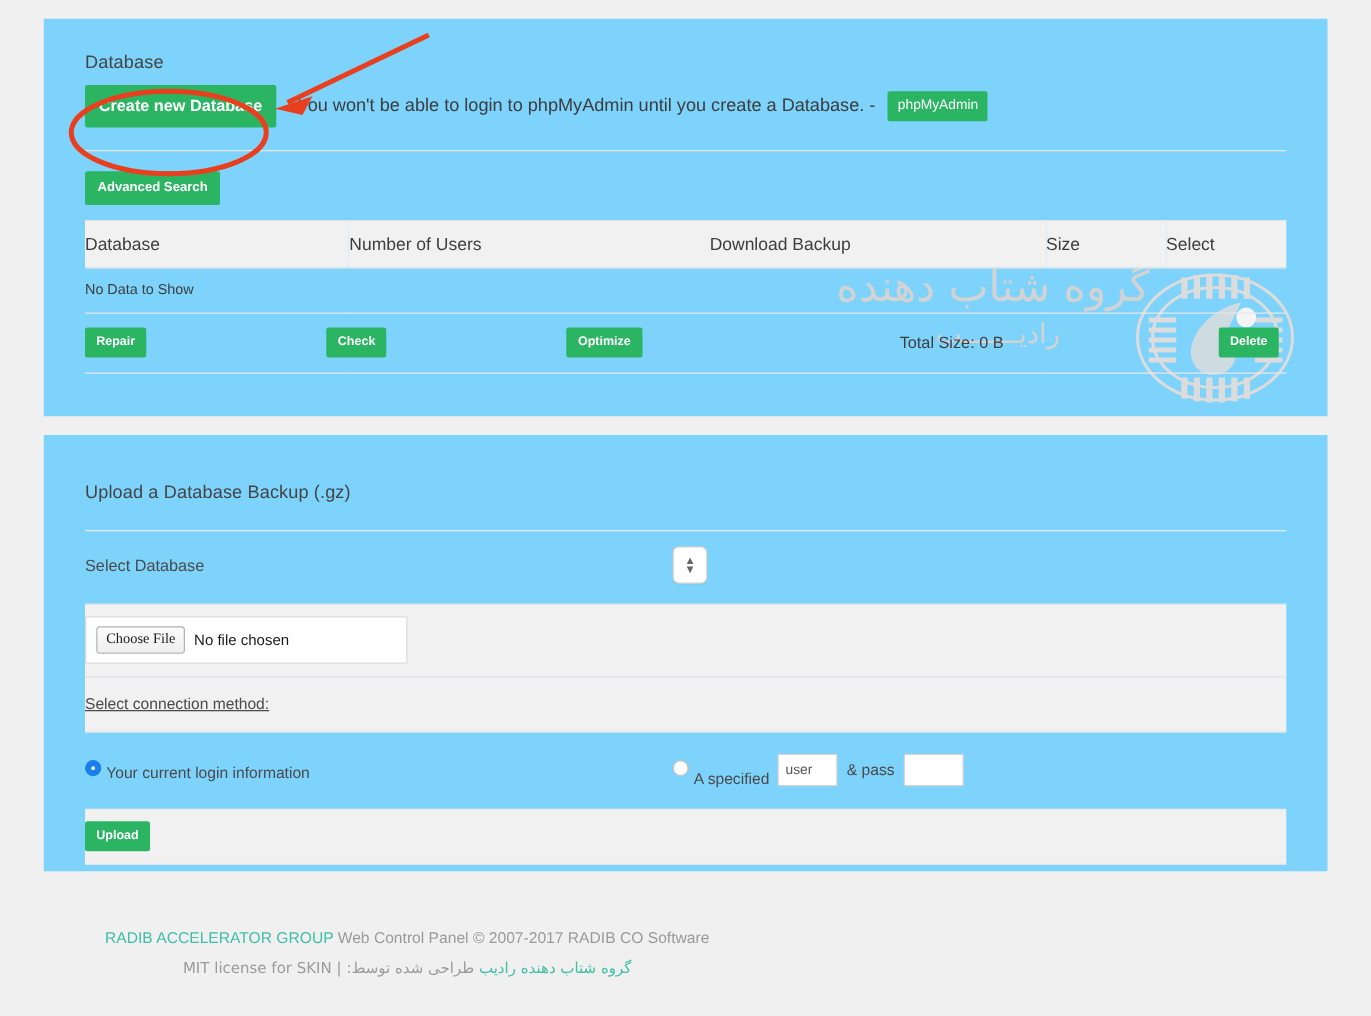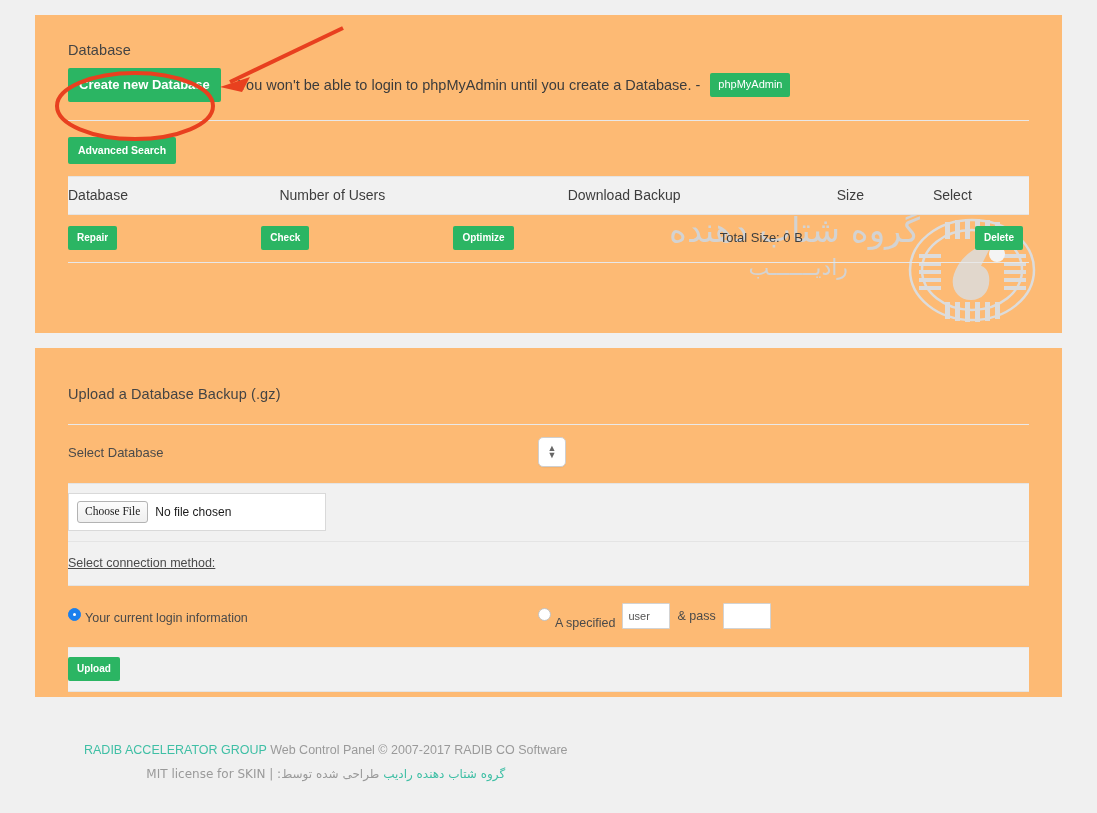--- a/index.html
+++ b/index.html
@@ -13,21 +13,21 @@
     font-family: "Liberation Sans", sans-serif;
     font-size: 13px;
     color: #333333;
     position: relative;
     overflow: hidden;
   }
 
   
   .card {
     position: absolute;
-    background: #fdba74;
+    background: #7dd3fc;
     left: 35px;
     width: 1027px;
     box-sizing: border-box;
   }
   #card-db      { top: 15px;  height: 318px; }
   #card-upload  { top: 348px; height: 349px; }
 
   .card-inner { padding: 0 33px; position: relative; }
 
   
@@ -331,20 +331,23 @@
       <thead>
         <tr>
           <th class="col-db">Database</th>
           <th class="col-users">Number of Users</th>
           <th class="col-backup">Download Backup</th>
           <th class="col-size">Size</th>
           <th class="col-select">Select</th>
         </tr>
       </thead>
       <tbody>
+        <tr>
+          <td colspan="5">No Data to Show</td>
+        </tr>
         <tr>
           <td class="tools-cell" colspan="5">
             <div class="tools-inner">
               <button class="btn-green btn-xs">Repair</button>
               <button class="btn-green btn-xs">Check</button>
               <button class="btn-green btn-xs">Optimize</button>
               <span class="total-size">Total Size: 0 B</span>
               <button class="btn-green btn-xs">Delete</button>
             </div>
           </td>

